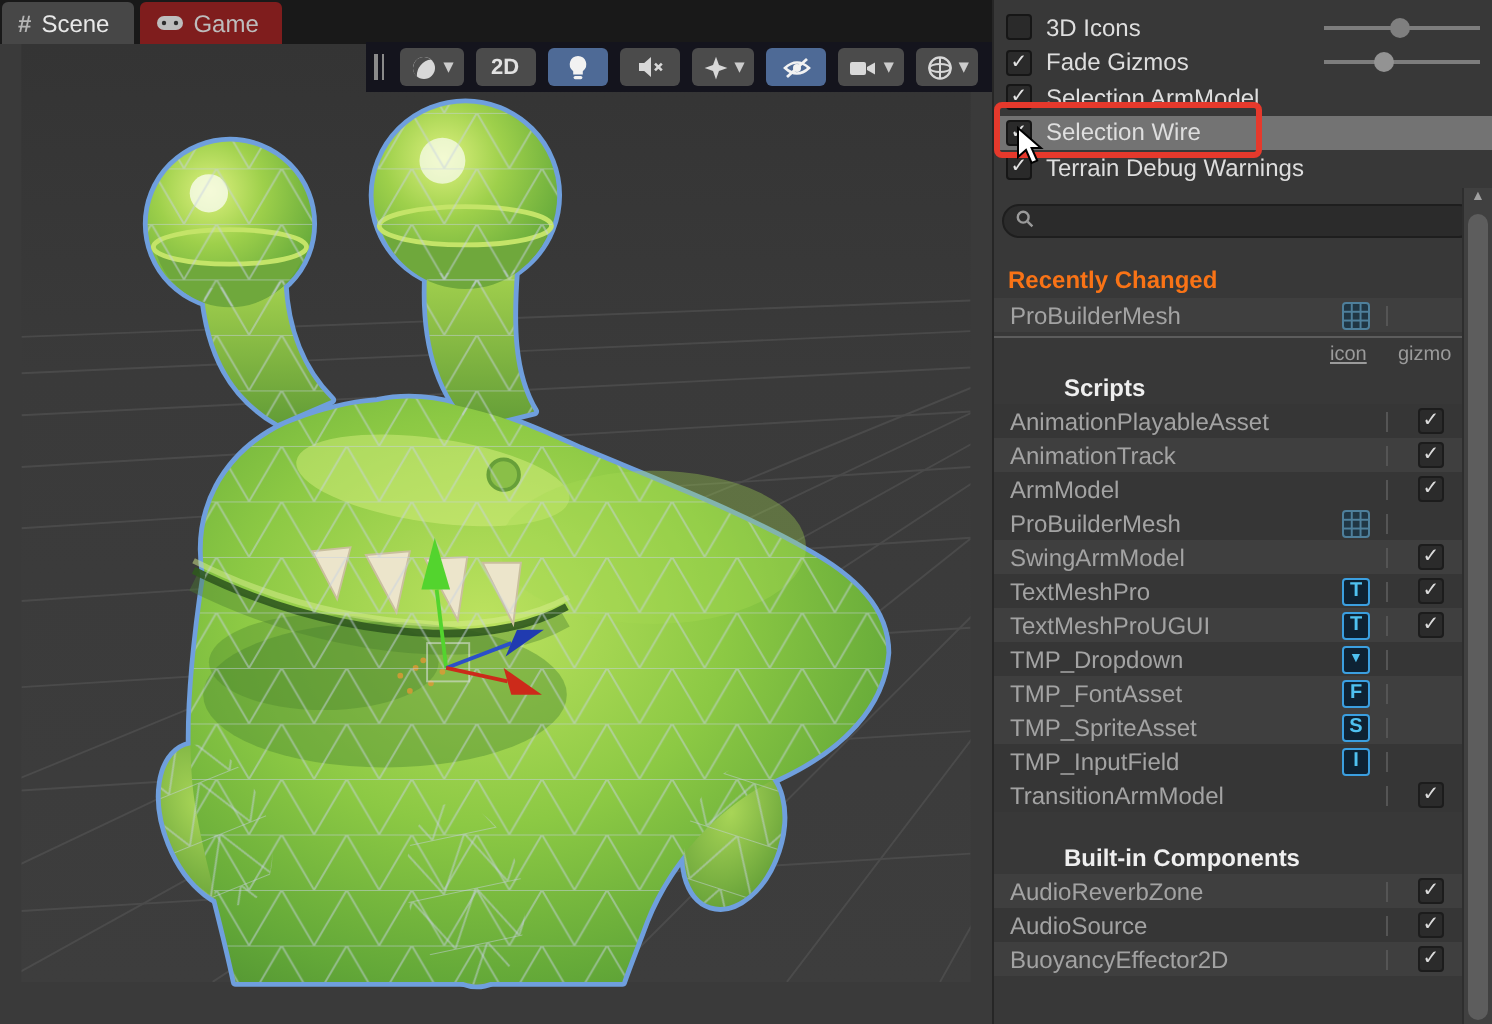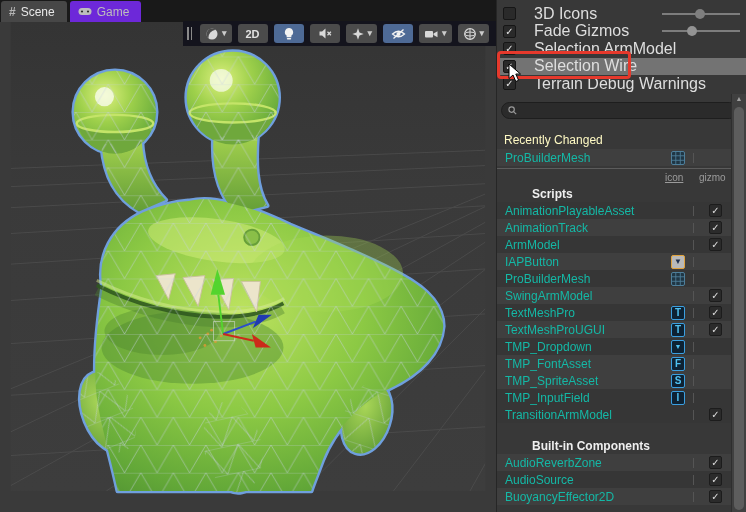--- a/index.html
+++ b/index.html
@@ -5,21 +5,21 @@
   * { margin:0; padding:0; box-sizing:border-box; }
   html,body { background:#222; }
   body { font-family:"Liberation Sans", sans-serif; }
   #root {
     position:relative; width:746px; height:512px; overflow:hidden;
     background:#383838; user-select:none;
   }
   
   .left-region { position:absolute; left:0; top:0; width:496px; height:512px; }
   .tabbar { position:absolute; left:0; top:0; width:100%; height:22px; background:#191919; display:flex; align-items:flex-end; }
-  .tab { height:21px; display:flex; align-items:center; gap:5px; padding:0 12px 0 8px; font-size:12px; color:#bdbdbd; background:#6d28d9; border-radius:3px 3px 0 0; margin-right:3px; }
+  .tab { height:21px; display:flex; align-items:center; gap:5px; padding:0 12px 0 8px; font-size:12px; color:#bdbdbd; background:#7f1d1d; border-radius:3px 3px 0 0; margin-right:3px; }
   .tab.active { background:#474747; color:#e8e8e8; }
   .tab .hash { font-size:12px; color:#b5b5b5; font-weight:bold; }
   
   .scene { position:absolute; left:0; top:22px; width:496px; height:490px; background:#3a3a3a; }
   .scene svg.view { display:block; }
   
   .scene-toolbar {
     position:absolute; left:183px; top:-1px; width:314px; height:25px;
     background:#14141d; display:flex; align-items:center; gap:6px; padding:0 4px; overflow:hidden;
   }
@@ -32,32 +32,32 @@
   }
   .tb-btn.active { background:#4e6a96; }
   .tb-btn .caret { font-size:9px; color:#cccccc; line-height:1; }
   .tb-btn svg { display:block; }
   
   .panel { position:absolute; left:496px; top:0; width:250px; height:512px; background:#383838; border-left:1px solid #262626; }
   .opt-row { position:relative; height:17.5px; display:flex; align-items:center; padding-left:6px; }
   .opt-row.hl { background:#737373; }
   .cbx { width:13px; height:13px; background:#2a2a2a; border:1px solid #161616; border-radius:2px; display:flex; align-items:center; justify-content:center; flex:0 0 auto; }
   .cbx .mark { font-size:10px; line-height:11px; color:#e3e3e3; }
-  .opt-label { margin-left:18px; font-size:16px; color:#dedede; white-space:nowrap; }
+  .opt-label { margin-left:7px; font-size:12px; color:#dedede; white-space:nowrap; }
   .slider { position:absolute; right:6px; top:50%; width:78px; height:10px; transform:translateY(-50%); }
   .slider .track { position:absolute; left:0; right:0; top:4px; height:2px; background:#7d7d7d; }
   .slider .knob { position:absolute; top:0; width:10px; height:10px; border-radius:50%; background:#8c8c8c; }
   .searchbar { position:relative; margin:9px 8px 0 4px; height:17px; background:#2b2b2b; border:1px solid #1e1e1e; border-radius:9px; display:flex; align-items:center; padding-left:6px; }
   .searchbar input { background:transparent; border:none; outline:none; color:#ddd; font-size:11px; width:180px; margin-left:5px; font-family:"Liberation Sans",sans-serif; }
   .list-area { position:absolute; left:0; top:124px; right:15px; bottom:0; }
-  .sec-header { height:17px; line-height:17px; padding-left:7px; font-size:12px; font-weight:normal; color:#fef9c3; }
+  .sec-header { height:17px; line-height:17px; padding-left:7px; font-size:12px; font-weight:bold; color:#f97316; }
   .sec-header.rc { margin-top:8px; }
   .g-row { position:relative; height:17px; display:flex; align-items:center; background:#363636; }
   .g-row.lite { background:#3f3f3f; }
-  .g-label { padding-left:8px; font-size:12px; color:#14b8a6; white-space:nowrap; }
+  .g-label { padding-left:8px; font-size:12px; color:#a3a3a3; white-space:nowrap; }
   .g-icon { position:absolute; left:174px; top:1.5px; width:14px; height:14px; font-size:10px; font-weight:bold; display:flex; align-items:center; justify-content:center; border-radius:2px; }
   .g-icon.tmp-T, .g-icon.tmp-F, .g-icon.tmp-I, .g-icon.tmp-S { background:#0e2233; border:1px solid #3b9fe0; color:#4fc1f0; }
   .g-icon.tmp-dropdown { background:#0e2233; border:1px solid #3b9fe0; color:#4fc1f0; font-size:7px; }
   .g-icon.iap { background:#b9b9b9; border:1.5px solid #e0a23c; color:#20304d; font-size:8px; }
   .g-icon.probuilder {
     background-color:#203644; border:1px solid #4e7f9b;
     background-image:linear-gradient(#4e7f9b 1px, transparent 1px), linear-gradient(90deg,#4e7f9b 1px, transparent 1px);
     background-size:4.4px 4.4px; background-position:-1px -1px;
   }
   .g-sep { position:absolute; left:196px; top:3.5px; width:1px; height:10px; background:#555; }
@@ -402,25 +402,20 @@
           <div class="g-row lite">
             <span class="g-label">AnimationTrack</span>
             <span class="g-sep"></span>
             <span class="g-check">✓</span>
           </div>
           <div class="g-row">
             <span class="g-label">ArmModel</span>
             <span class="g-sep"></span>
             <span class="g-check">✓</span>
           </div>
-          <div class="g-row lite">
-            <span class="g-label">IAPButton</span>
-            <span class="g-icon iap">▼</span>
-            <span class="g-sep"></span>
-          </div>
           <div class="g-row">
             <span class="g-label">ProBuilderMesh</span>
             <span class="g-icon probuilder"></span>
             <span class="g-sep"></span>
           </div>
           <div class="g-row lite">
             <span class="g-label">SwingArmModel</span>
             <span class="g-sep"></span>
             <span class="g-check">✓</span>
           </div>

